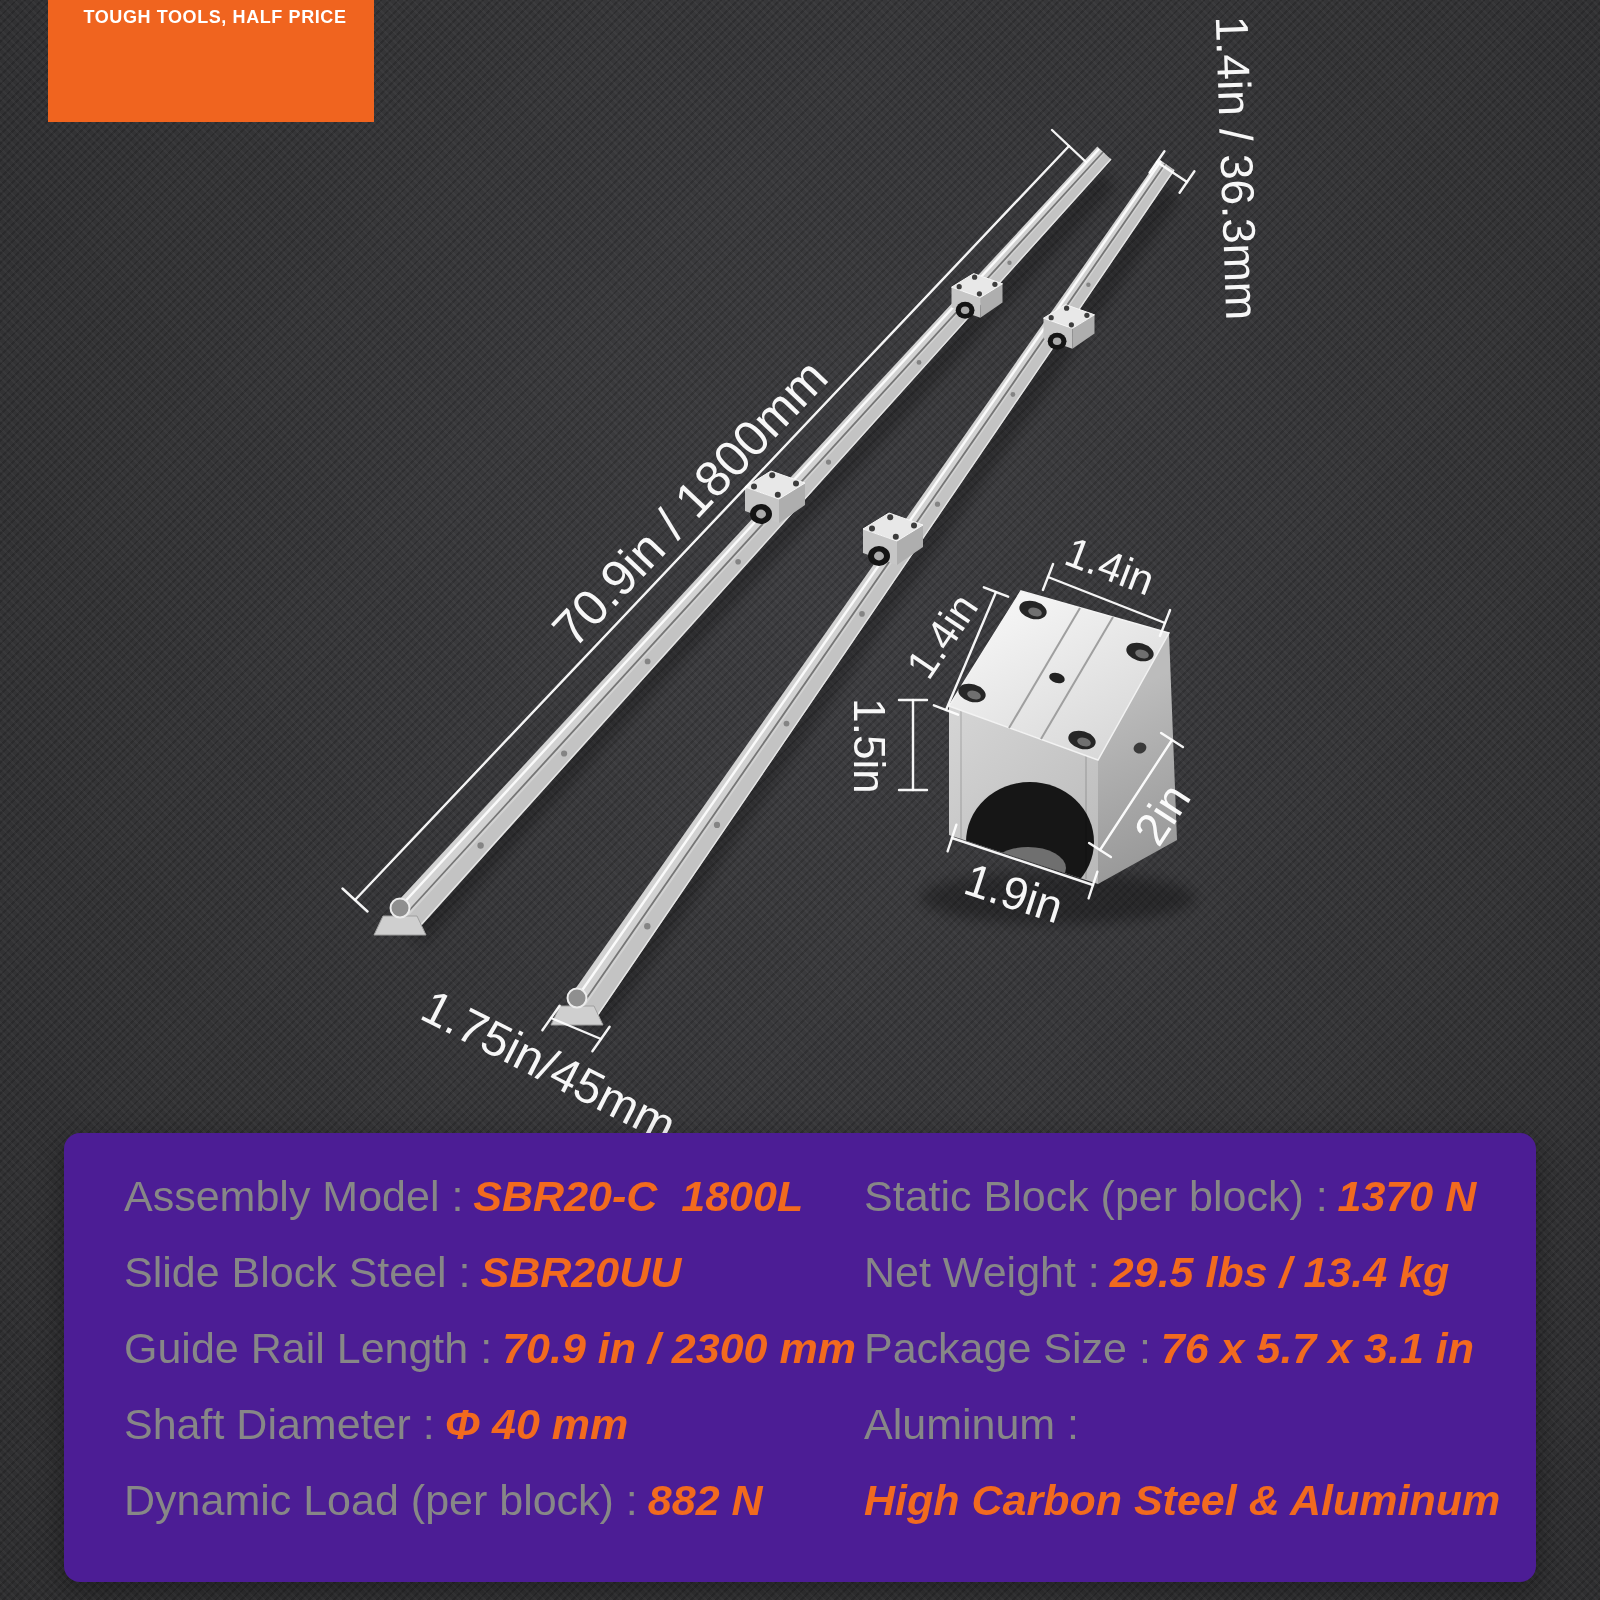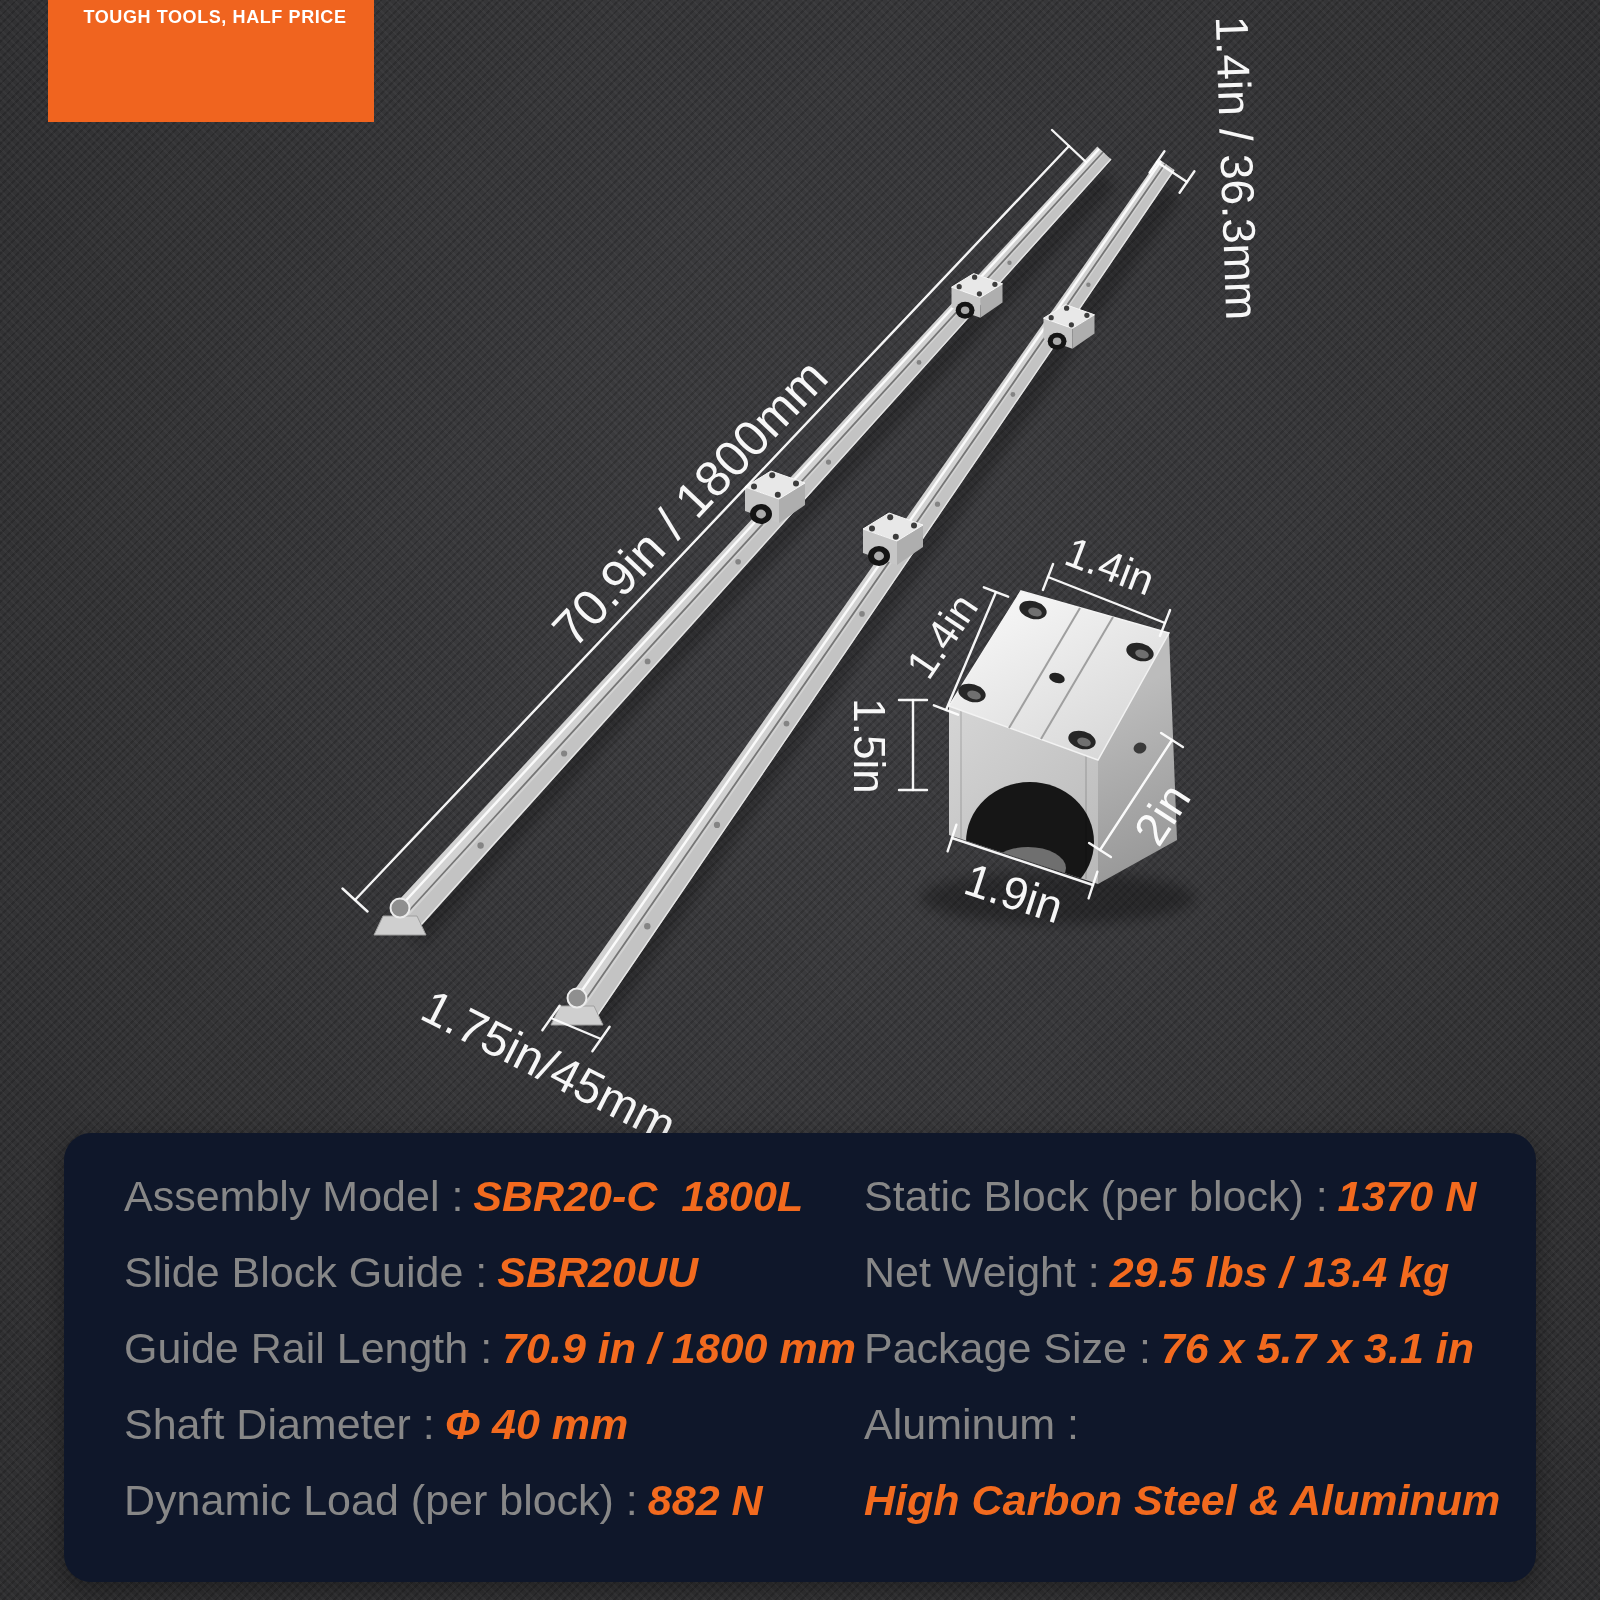--- a/index.html
+++ b/index.html
@@ -18,22 +18,22 @@
 
   
   .logo{position:absolute;left:48px;top:0;width:326px;height:122px;background:#F0641F;
         color:#fff;text-align:center;box-sizing:border-box;}
   .logo-brand{font-family:"DejaVu Serif",serif;font-weight:bold;font-size:59px;line-height:1;
               margin-top:15px;letter-spacing:2px;}
   .logo-reg{font-size:19px;vertical-align:30px;margin-left:3px;font-family:"Liberation Sans",sans-serif;font-weight:bold;}
   .logo-tagline{font-size:18px;font-weight:bold;letter-spacing:0.6px;margin-top:7px;margin-left:8px;}
 
   
-  .panel{position:absolute;left:64px;top:1133px;width:1472px;height:449px;background:#0f172a;
-         border-radius:27px;box-shadow:0 8px 26px rgba(0,0,0,0.35);}
+  .panel{position:absolute;left:64px;top:1133px;width:1472px;height:449px;background:#4c1d95;
+         border-radius:16px;box-shadow:0 8px 26px rgba(0,0,0,0.35);}
   .col{position:absolute;top:25px;}
   .col-left{left:60px;}
   .col-right{left:800px;}
   .row{height:76px;line-height:76px;font-size:43px;white-space:pre;}
   .lbl{color:#878787;}
   .val{color:#F26A1E;font-weight:bold;font-style:italic;margin-left:10px;}
 </style>
 </head>
 <body>
 
@@ -246,22 +246,22 @@
   </g>
 </svg>
 
 <div class="logo">
   <div class="logo-tagline">TOUGH TOOLS, HALF PRICE</div>
 </div>
 
 <div class="panel">
   <div class="col col-left">
     <div class="row"><span class="lbl">Assembly Model :</span><span class="val">SBR20-C  1800L</span></div>
-    <div class="row"><span class="lbl">Slide Block Guide :</span><span class="val">SBR20UU</span></div>
-    <div class="row"><span class="lbl">Guide Rail Length :</span><span class="val">70.9 in / 1800 mm</span></div>
+    <div class="row"><span class="lbl">Slide Block Steel :</span><span class="val">SBR20UU</span></div>
+    <div class="row"><span class="lbl">Guide Rail Length :</span><span class="val">70.9 in / 2300 mm</span></div>
     <div class="row"><span class="lbl">Shaft Diameter :</span><span class="val">Φ 40 mm</span></div>
     <div class="row"><span class="lbl">Dynamic Load (per block) :</span><span class="val">882 N</span></div>
   </div>
   <div class="col col-right">
     <div class="row"><span class="lbl">Static Block (per block) :</span><span class="val">1370 N</span></div>
     <div class="row"><span class="lbl">Net Weight :</span><span class="val">29.5 lbs / 13.4 kg</span></div>
     <div class="row"><span class="lbl">Package Size :</span><span class="val">76 x 5.7 x 3.1 in</span></div>
     <div class="row"><span class="lbl">Aluminum :</span><span class="val"></span></div>
     <div class="row"><span class="lbl"></span><span class="val" style="margin-left:0;">High Carbon Steel &amp; Aluminum</span></div>
   </div>

